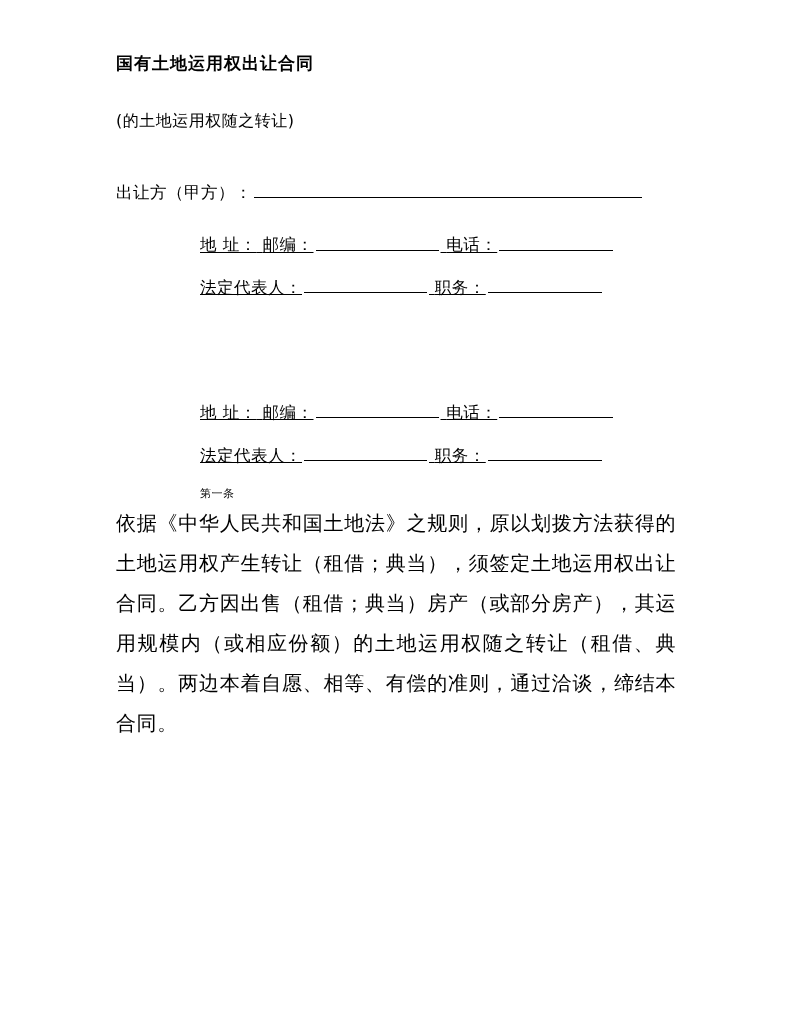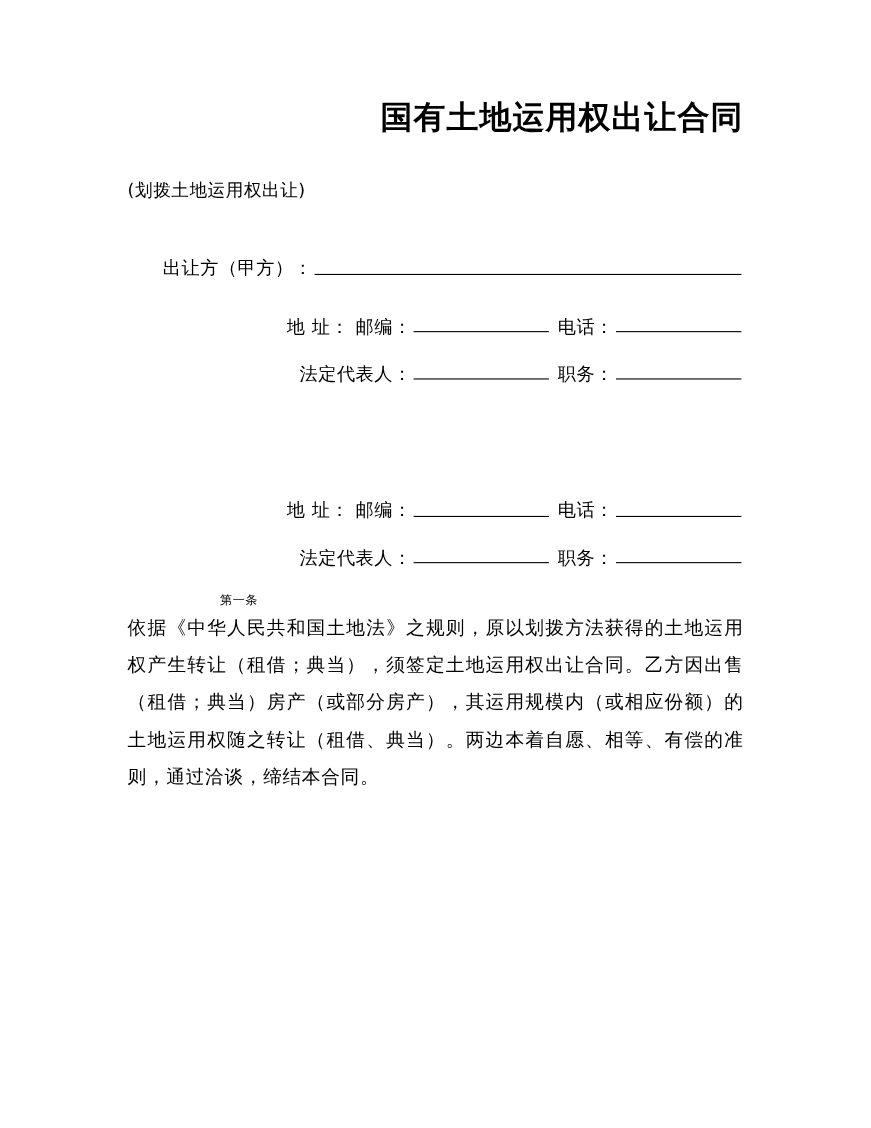--- a/index.html
+++ b/index.html
@@ -17,82 +17,80 @@
   }
   .page {
     width: 792px;
     height: 1025px;
     box-sizing: border-box;
     padding: 0 116px;
     position: relative;
   }
   .doc-title {
     margin: 0;
-    padding-top: 88px;
-    text-align: right;
-    font-size: 29px;
+    padding-top: 52px;
+    text-align: left;
+    font-size: 17px;
     font-weight: bold;
     letter-spacing: 1px;
     line-height: 1.3;
   }
   .doc-subtitle {
     margin: 0;
     padding-top: 34px;
     font-size: 16px;
     line-height: 1.6;
     letter-spacing: 0.5px;
   }
   .block {
     margin-top: 0;
   }
   .party-line {
     font-size: 16.5px;
     letter-spacing: 0.5px;
     line-height: 1.6;
     white-space: nowrap;
-    text-align: right;
   }
   .gap-lg { height: 46px; }
   .gap-md { height: 26px; }
   .gap-sm { height: 16px; }
-  .indent-1 { padding-left: 84px; }
+  .indent-1 { padding-left: 84px; text-decoration: underline; }
   .rule {
     display: inline-block;
     border-bottom: 1.5px solid #000;
     vertical-align: baseline;
     height: 1.05em;
     margin: 0 2px;
   }
   .rule-long  { width: 388px; }
   .rule-mid   { width: 123px; }
   .rule-short { width: 114px; }
   .clause-head {
     font-size: 11px;
     letter-spacing: 0.5px;
     padding-left: 84px;
     line-height: 1.6;
   }
   .body-text {
-    font-size: 17px;
+    font-size: 20px;
     line-height: 2.0;
     letter-spacing: 0.6px;
     text-align: justify;
     text-justify: inter-ideograph;
     margin: 0;
-    font-family: Liberation Serif, serif;
   }
 </style>
 </head>
 <body>
 
 <div class="page">
 
   <h1 class="doc-title">国有土地运用权出让合同</h1>
 
-  <div class="doc-subtitle">(划拨土地运用权出让)</div>
+  <div class="doc-subtitle">(的土地运用权随之转让)</div>
 
   <div class="gap-lg"></div>
 
   <div class="block">
     <div class="party-line">
       <span>出让方（甲方）：</span><span class="rule rule-long"></span>
     </div>
 
     <div class="gap-md"></div>
 

